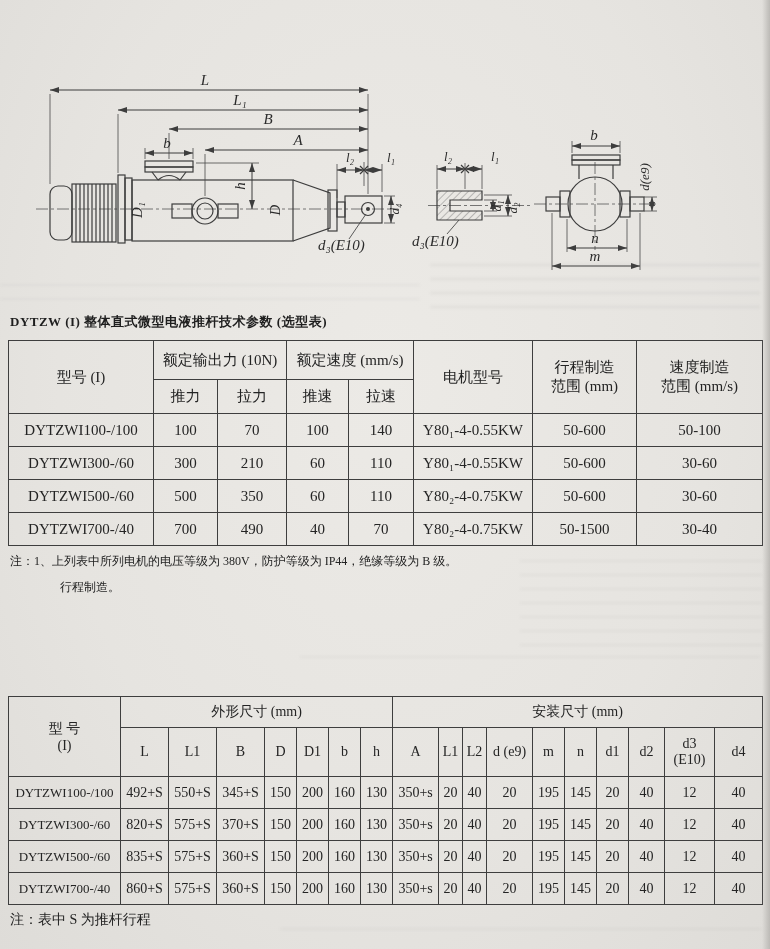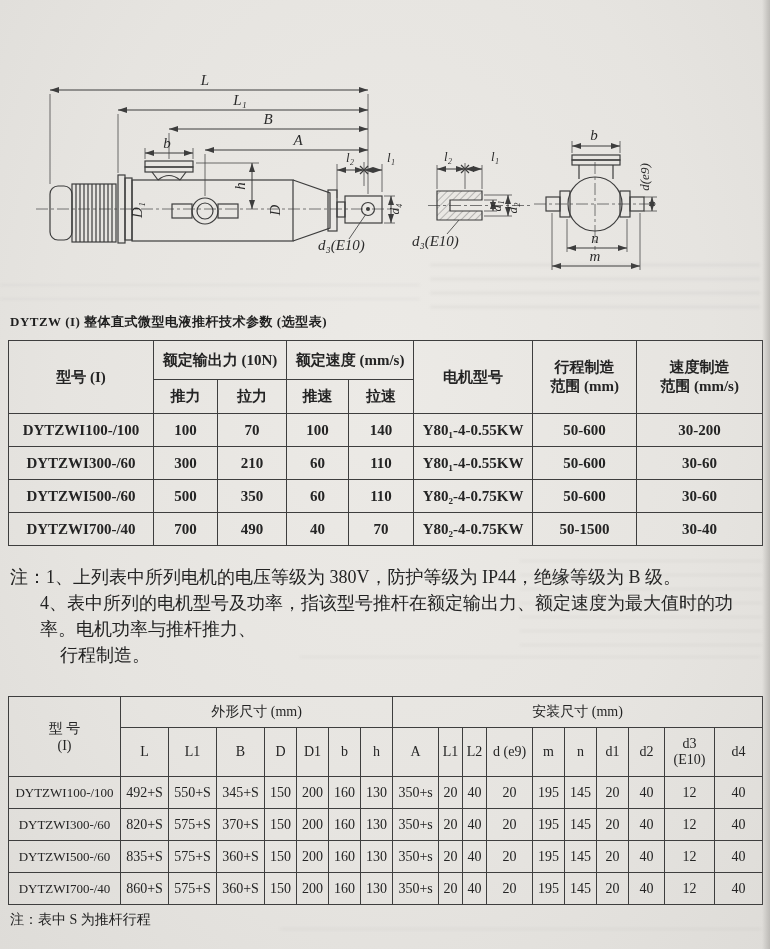--- a/index.html
+++ b/index.html
@@ -24,35 +24,35 @@
   .ext{stroke:#4a4a4a;stroke-width:.8px;}
   .ldr{stroke:#4a4a4a;stroke-width:.9px;}
   .dl{font-family:"Liberation Serif","DejaVu Serif",serif;font-style:italic;font-size:15px;fill:#2b2b2b;}
   .dls{font-size:13px;}
   
   table{border-collapse:collapse;table-layout:fixed;background:transparent;}
   td{border:1.5px solid #3e3e3e;text-align:center;vertical-align:middle;
      font-family:"Liberation Serif","DejaVu Serif",serif;color:#242424;
      padding:0;overflow:hidden;}
   #table1{top:340px;left:8px;width:754px;}
-  #table1 td{font-size:15px;font-weight:bold;}
+  #table1 td{font-size:15px;}
   #table1 tr.h1 td{height:38px;}
   #table1 tr.h2 td{height:33px;}
   #table1 tr.d td{height:32px;}
   #table2{top:696px;left:8px;width:754px;}
   #table2 td{font-size:14px;}
   #table2 tr.h1 td{height:30px;}
   #table2 tr.h2 td{height:48px;}
   #table2 tr.d td{height:31px;}
   #table2 td.model{font-size:13px;}
   .cap{font-size:13px;font-weight:600;letter-spacing:.5px;color:#1e1e1e;}
   #cap1{top:313px;left:10px;}
   #cap2{top:671px;left:10px;}
   
-  #notes1{top:564px;left:10px;width:752px;font-size:18px;line-height:26px;color:#232323;}
+  #notes1{top:548px;left:10px;width:752px;font-size:12px;line-height:26px;color:#232323;}
   #notes1 .ind{padding-left:30px;}
   #notes1 .ind2{padding-left:50px;}
   #note2{top:911px;left:10px;font-size:14px;color:#232323;}
   
   .ghost{position:absolute;pointer-events:none;filter:blur(1.4px);
     background:repeating-linear-gradient(180deg, transparent 0 12px, #8a8a8a 12px 14px);}
   .edge{position:absolute;right:0;top:0;width:8px;height:100%;
     background:linear-gradient(90deg,transparent,#bcbab6);pointer-events:none;}
 </style>
 </head>
@@ -250,21 +250,21 @@
         <td>拉速</td>
       </tr>
       <tr class="d">
         <td>DYTZWI100-/100</td>
         <td>100</td>
         <td>70</td>
         <td>100</td>
         <td>140</td>
         <td>Y80₁-4-0.55KW</td>
         <td>50-600</td>
-        <td>30-200</td>
+        <td>50-100</td>
       </tr>
       <tr class="d">
         <td>DYTZWI300-/60</td>
         <td>300</td>
         <td>210</td>
         <td>60</td>
         <td>110</td>
         <td>Y80₁-4-0.55KW</td>
         <td>50-600</td>
         <td>30-60</td>
@@ -287,21 +287,20 @@
         <td>70</td>
         <td>Y80₂-4-0.75KW</td>
         <td>50-1500</td>
         <td>30-40</td>
       </tr>
     </tbody>
   </table>
 
   <div class="abs" id="notes1">
     <div><span>注：</span><span>1、上列表中所列电机的电压等级为 380V，防护等级为 IP44，绝缘等级为 B 级。</span></div>
-    <div class="ind">4、表中所列的电机型号及功率，指该型号推杆在额定输出力、额定速度为最大值时的功率。电机功率与推杆推力、</div>
     <div class="ind2">行程制造。</div>
   </div>
 
 
   <table class="abs" id="table2">
     <colgroup>
       <col style="width:112px">
         <col style="width:48px">
         <col style="width:48px">
         <col style="width:48px">

